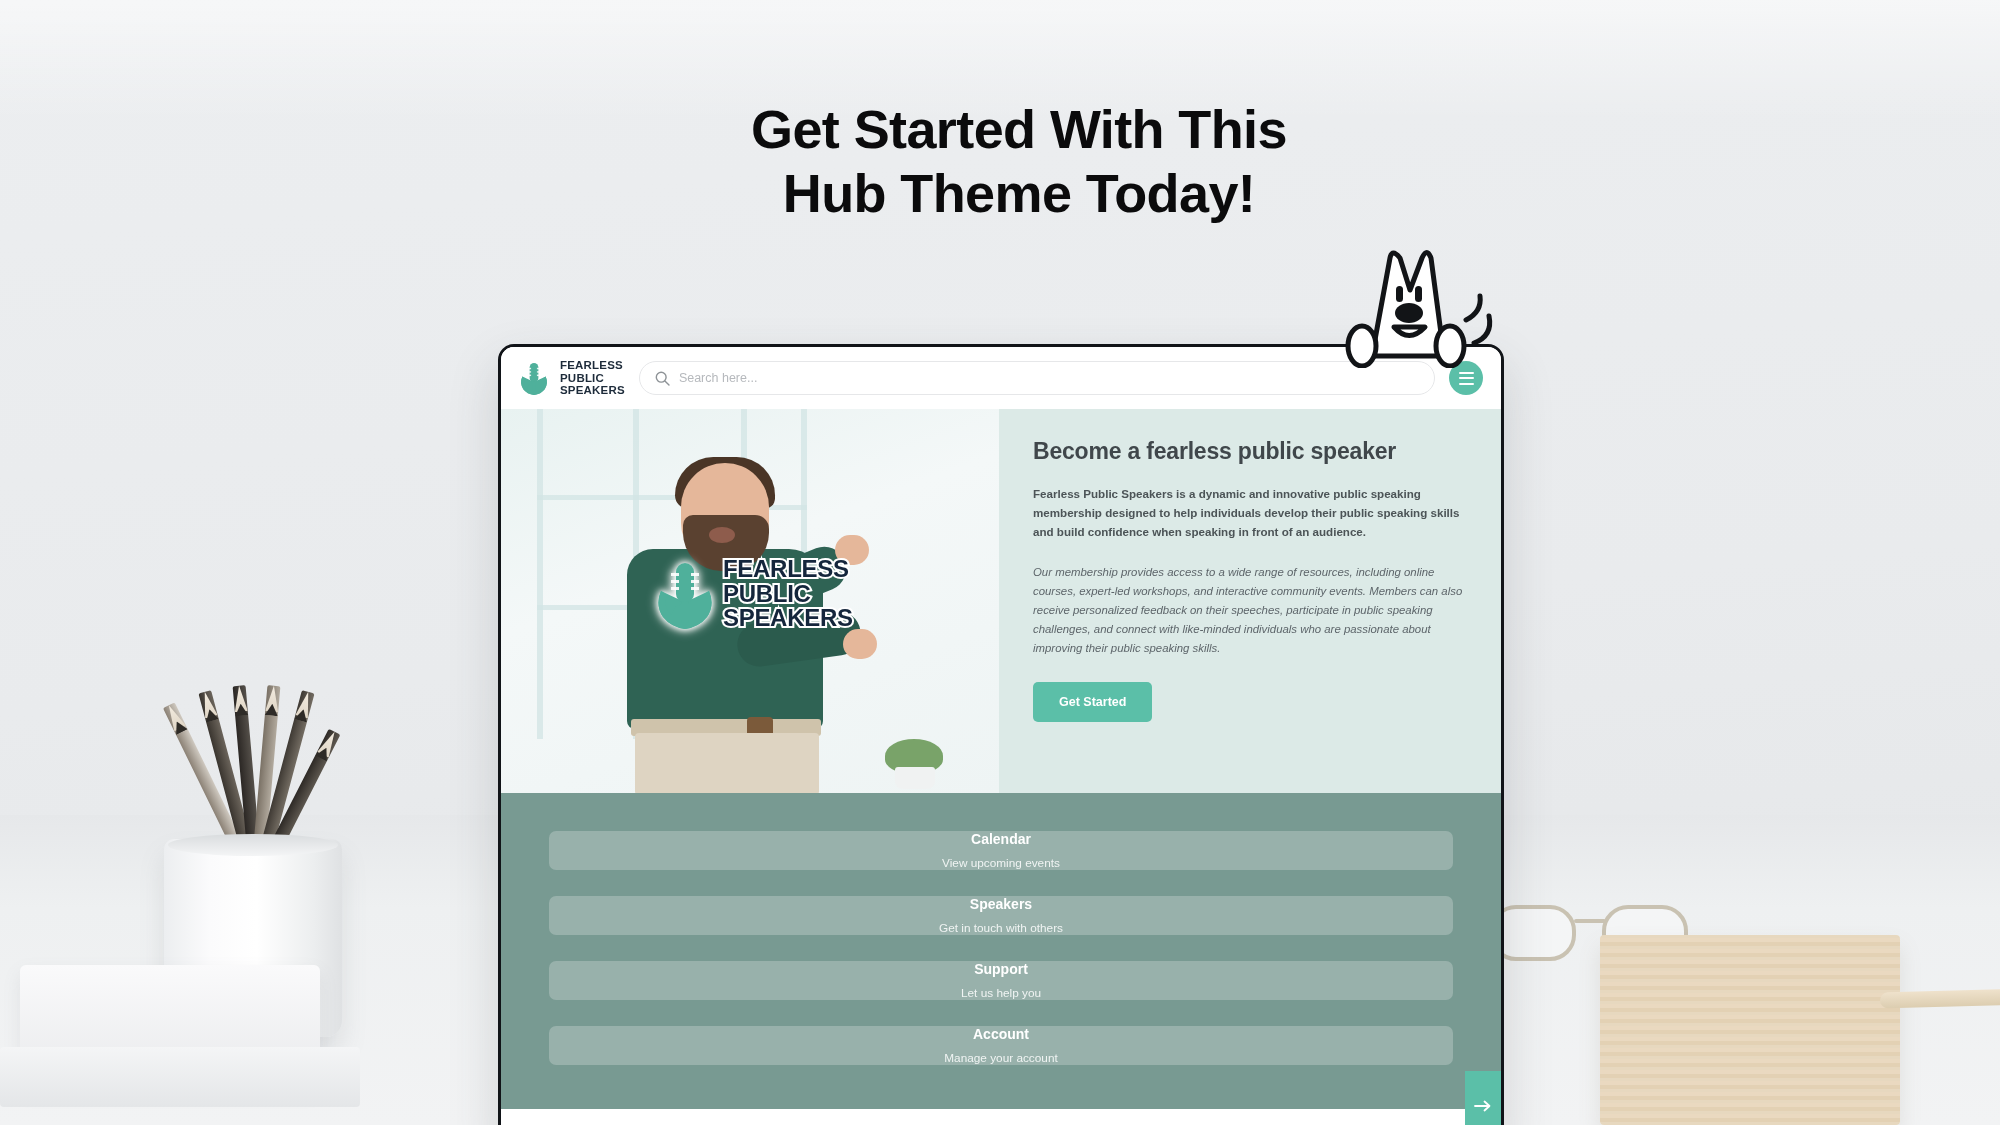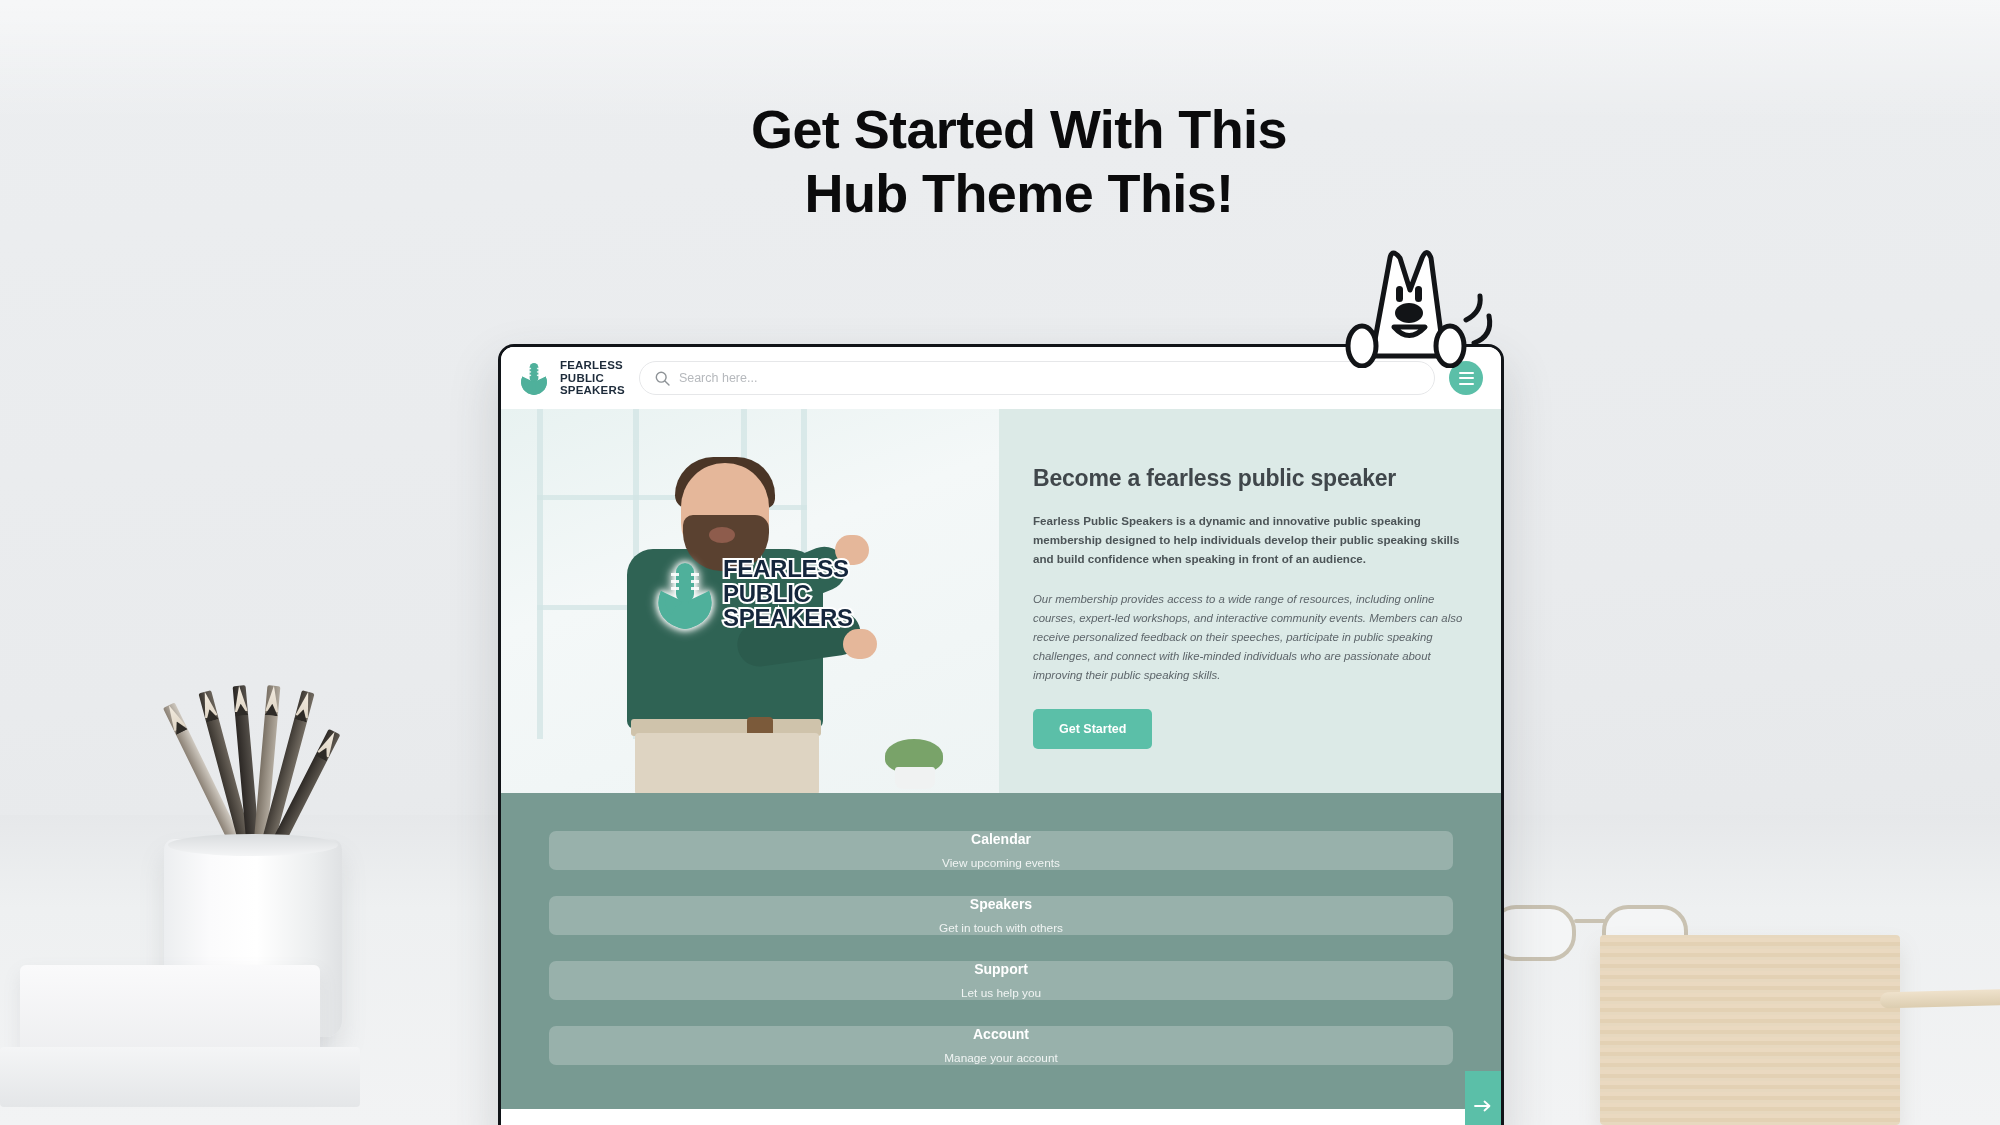--- a/index.html
+++ b/index.html
@@ -90,21 +90,21 @@
   .plant .pot { position:absolute; bottom:0; left:16px; width:40px; height:22px; background:#f0f2f2; border-radius:3px 3px 8px 8px; }
   .plant .leaf { position:absolute; bottom:16px; left:6px; width:58px; height:34px; background:#6c9a5a; border-radius:50% 50% 40% 40%; opacity:.9; }
 
   .logo-badge { position:absolute; left:150px; top:148px; display:flex; align-items:center; gap:4px; z-index:4; }
   .logo-mark { width:68px; height:74px; position:relative;
      filter: drop-shadow(0 0 3px #fff) drop-shadow(0 0 5px #fff); }
   .logo-words { font-size:24px; font-weight:900; line-height:1.02; color:#15263c; letter-spacing:-.3px;
      -webkit-text-stroke:4px #ffffff; paint-order:stroke fill; }
   .logo-words span { display:block; }
 
-  .hero-copy { flex:1; padding:56px 36px 0 34px; }
+  .hero-copy { flex:1; padding:29px 36px 0 34px; }
   .hero-copy h2 { font-size:23px; font-weight:700; color:#40474b; letter-spacing:-.2px; margin-bottom:20px; }
   .lead { font-size:11.6px; font-weight:700; line-height:1.62; color:#4c5457; margin-bottom:22px; }
   .body-copy { font-size:11.4px; line-height:1.66; color:#5d656a; margin-bottom:24px;font-style:italic; }
   .cta { display:inline-block; background:#5bbfa8; color:#fff; font-size:12.5px; font-weight:700;
     padding:13px 26px; border-radius:5px; }
 
   
   .band { background:#789a92; padding:38px 48px 44px; display:flex; gap:26px;flex-direction:column; }
   .qcard { flex:1; background:#98b1ab; border-radius:7px; height:130px;
     display:flex; flex-direction:column; align-items:center; justify-content:center; gap:9px; }
@@ -173,21 +173,21 @@
       <div class="lens r"></div>
       <div class="bridge"></div>
   </div>
   <div class="wood-block"></div>
   <div class="wood-stick"></div>
 </div>
 
 <div class="headline">
   <h1>
     <span>Get Started With This</span><br>
-    <span>Hub Theme This!</span>
+    <span>Hub Theme Today!</span>
   </h1>
 </div>
 
 <svg class="rabbit" viewBox="0 0 180 140">
   <g fill="#ffffff" stroke="#121417" stroke-width="5" stroke-linejoin="round" stroke-linecap="round">
     <path d="M42 128 L60 30 Q62 20 70 30 L80 62 L92 30 Q97 19 101 30 L114 128 Z"></path>
     <ellipse cx="32" cy="118" rx="14" ry="20"></ellipse>
     <ellipse cx="120" cy="118" rx="14" ry="20"></ellipse>
   </g>
   <rect x="66" y="58" width="7" height="16" rx="3.5" fill="#121417"></rect>

